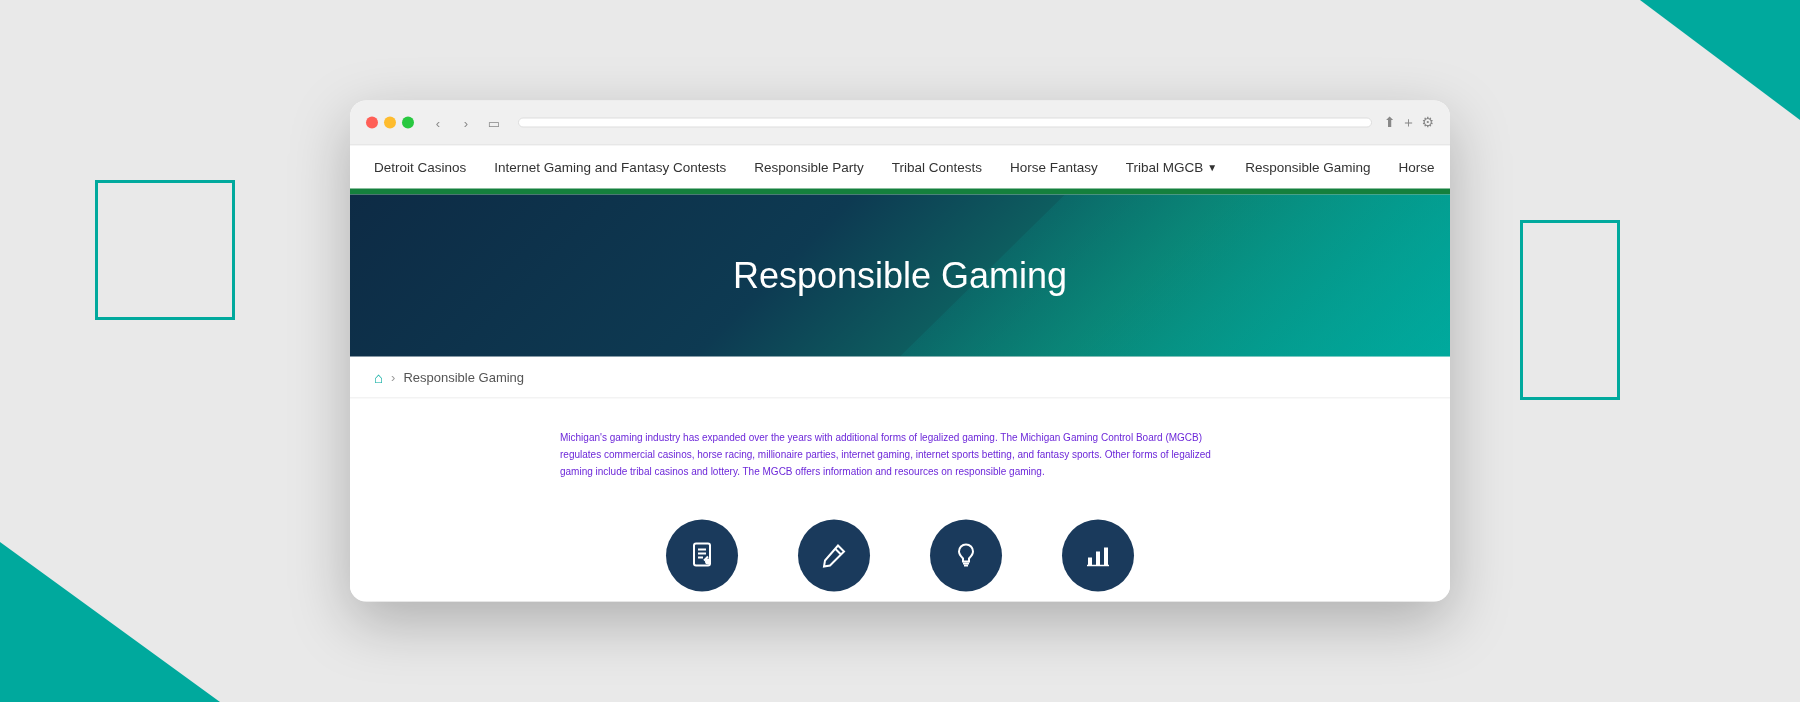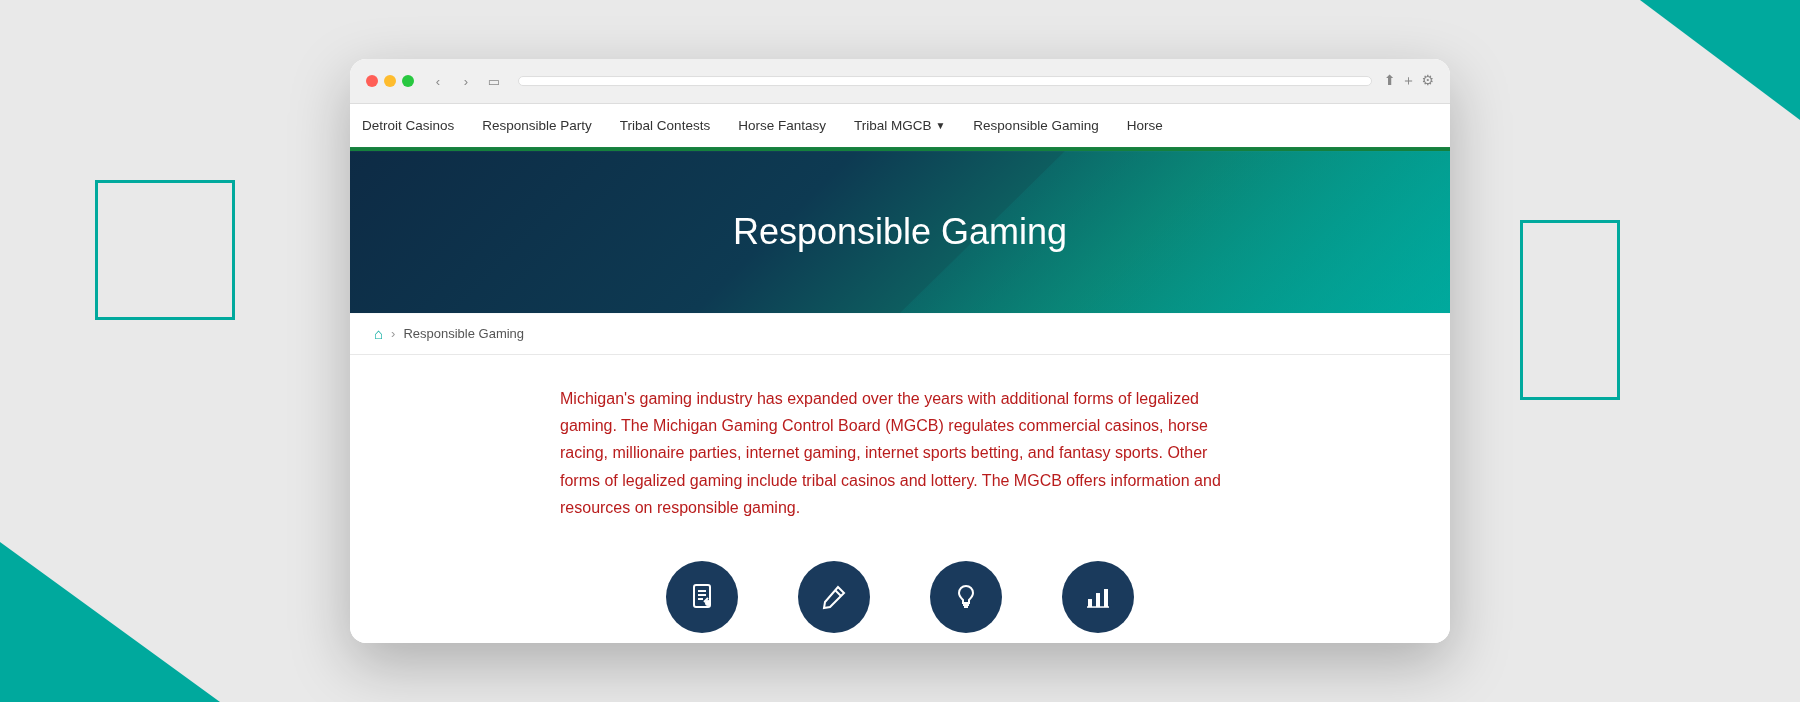--- a/index.html
+++ b/index.html
@@ -174,22 +174,22 @@
 
     .search-icon-header {
       color: #444;
       font-size: 18px;
       cursor: pointer;
     }
 
     
     .site-nav {
       background: white;
-      padding: 0 12px;
-      border-bottom: 4px solid #15803d;
+      padding: 0 24px;
+      border-bottom: 6px solid #15803d;
       display: flex;
       align-items: center;
       gap: 28px;
     }
 
     .nav-item {
       padding: 14px 0;
       font-size: 13.5px;
       color: #333;
       cursor: pointer;
@@ -247,23 +247,23 @@
 
     
     .main-content {
       padding: 30px 24px 20px;
       background: white;
     }
 
     .intro-text {
       max-width: 680px;
       margin: 0 auto;
-      font-size: 16px;
+      font-size: 10px;
       line-height: 1.7;
-      color: #b91c1c;
+      color: #6d28d9;
     }
 
     
     .icon-cards {
       display: flex;
       justify-content: center;
       gap: 60px;
       padding: 20px 24px 10px;
       background: white;
     }
@@ -317,20 +317,23 @@
         <span>⬆</span>
         <span>＋</span>
         <span>⚙</span>
       </div>
     </div>
 
 
     <div class="site-nav">
       <div class="nav-item">
         <span>Detroit Casinos</span>
+      </div>
+      <div class="nav-item">
+        <span>Internet Gaming and Fantasy Contests</span>
       </div>
       <div class="nav-item">
         <span>Responsible Party</span>
       </div>
       <div class="nav-item">
         <span>Tribal Contests</span>
       </div>
       <div class="nav-item">
         <span>Horse Fantasy</span>
       </div>

